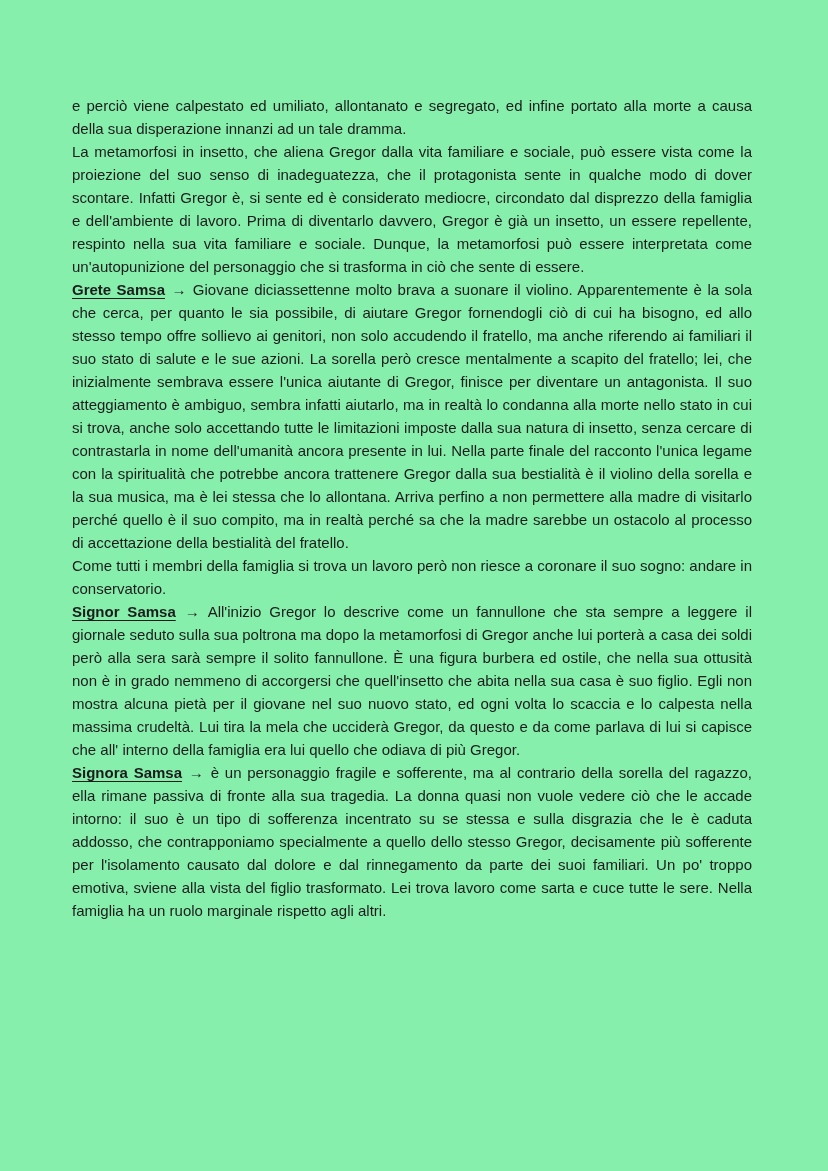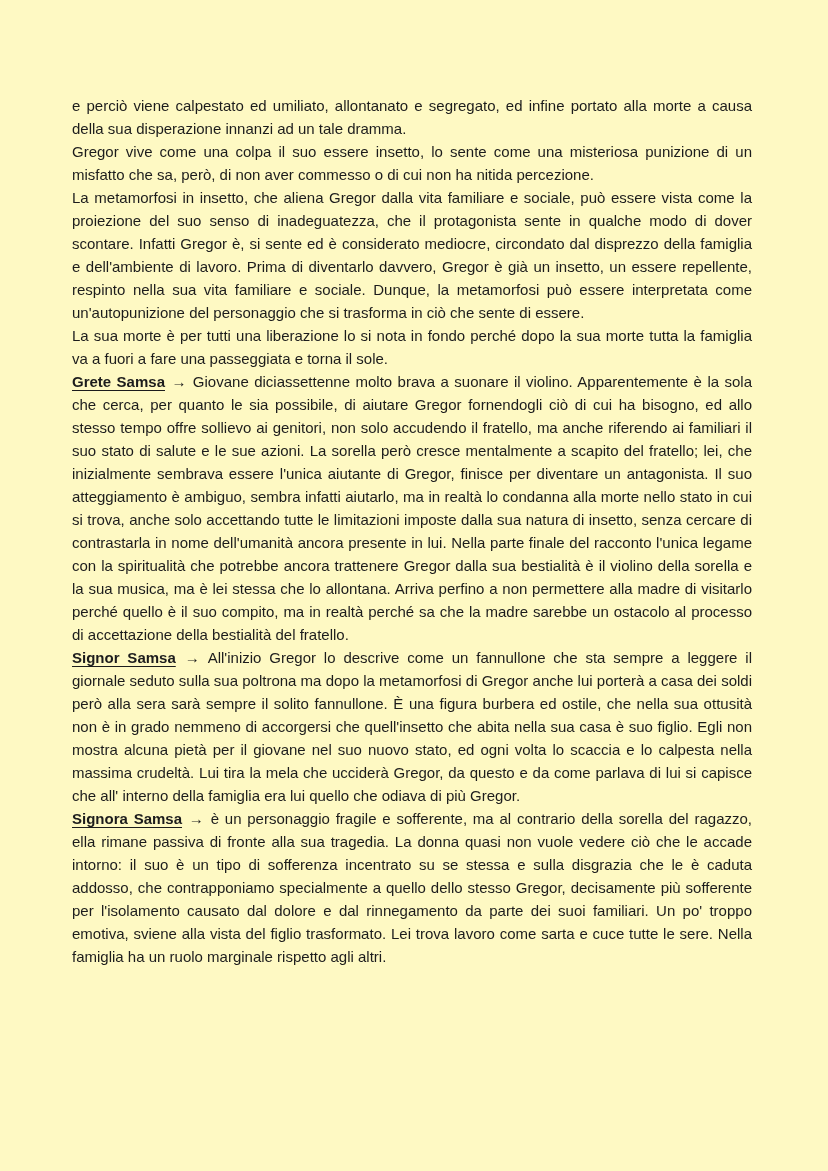--- a/index.html
+++ b/index.html
@@ -3,21 +3,21 @@
 <meta charset="utf-8">
 <style>
   html, body {
     margin: 0;
     padding: 0;
     background: #ffffff;
   }
   .page {
     width: 828px;
     height: 1171px;
-    background: #fef9c3;
+    background: #86efac;
     box-sizing: border-box;
     padding: 94px 76px 0 72px;
     font-family: "Liberation Sans", sans-serif;
     font-size: 15px;
     line-height: 23px;
     color: #1c1c1c;
     overflow: hidden;
   }
   .para {
     margin: 0;
@@ -36,26 +36,25 @@
     font-weight: normal;
     padding: 0 1px;
   }
 </style>
 </head>
 <body>
 
 <div class="page">
 
   <p class="para">e perciò viene calpestato ed umiliato, allontanato e segregato, ed infine portato alla morte a causa della sua disperazione innanzi ad un tale dramma.</p>
-  <p class="para">Gregor vive come una colpa il suo essere insetto, lo sente come una misteriosa punizione di un misfatto che sa, però, di non aver commesso o di cui non ha nitida percezione.</p>
   <p class="para">La metamorfosi in insetto, che aliena Gregor dalla vita familiare e sociale, può essere vista come la proiezione del suo senso di inadeguatezza, che il protagonista sente in qualche modo di dover scontare. Infatti Gregor è, si sente ed è considerato mediocre, circondato dal disprezzo della famiglia e dell'ambiente di lavoro. Prima di diventarlo davvero, Gregor è già un insetto, un essere repellente, respinto nella sua vita familiare e sociale. Dunque, la metamorfosi può essere interpretata come un'autopunizione del personaggio che si trasforma in ciò che sente di essere.</p>
-  <p class="para">La sua morte è per tutti una liberazione lo si nota in fondo perché dopo la sua morte tutta la famiglia va a fuori a fare una passeggiata e torna il sole.</p>
 
   <div class="section">
     <p class="para"><span class="heading">Grete Samsa</span> <span class="arrow">→</span> <span>Giovane diciassettenne molto brava a suonare il violino. Apparentemente è la sola che cerca, per quanto le sia possibile, di aiutare Gregor fornendogli ciò di cui ha bisogno, ed allo stesso tempo offre sollievo ai genitori, non solo accudendo il fratello, ma anche riferendo ai familiari il suo stato di salute e le sue azioni. La sorella però cresce mentalmente a scapito del fratello; lei, che inizialmente sembrava essere l'unica aiutante di Gregor, finisce per diventare un antagonista. Il suo atteggiamento è ambiguo, sembra infatti aiutarlo, ma in realtà lo condanna alla morte nello stato in cui si trova, anche solo accettando tutte le limitazioni imposte dalla sua natura di insetto, senza cercare di contrastarla in nome dell'umanità ancora presente in lui. Nella parte finale del racconto l'unica legame con la spiritualità che potrebbe ancora trattenere Gregor dalla sua bestialità è il violino della sorella e la sua musica, ma è lei stessa che lo allontana. Arriva perfino a non permettere alla madre di visitarlo perché quello è il suo compito, ma in realtà perché sa che la madre sarebbe un ostacolo al processo di accettazione della bestialità del fratello.</span></p>
+    <p class="para">Come tutti i membri della famiglia si trova un lavoro però non riesce a coronare il suo sogno: andare in conservatorio.</p>
   </div>
 
   <div class="section">
     <p class="para"><span class="heading">Signor Samsa</span> <span class="arrow">→</span> <span>All'inizio Gregor lo descrive come un fannullone che sta sempre a leggere il giornale seduto sulla sua poltrona ma dopo la metamorfosi di Gregor anche lui porterà a casa dei soldi però alla sera sarà sempre il solito fannullone. È una figura burbera ed ostile, che nella sua ottusità non è in grado nemmeno di accorgersi che quell'insetto che abita nella sua casa è suo figlio. Egli non mostra alcuna pietà per il giovane nel suo nuovo stato, ed ogni volta lo scaccia e lo calpesta nella massima crudeltà. Lui tira la mela che ucciderà Gregor, da questo e da come parlava di lui si capisce che all' interno della famiglia era lui quello che odiava di più Gregor.</span></p>
   </div>
 
   <div class="section">
     <p class="para"><span class="heading">Signora Samsa</span> <span class="arrow">→</span> <span>è un personaggio fragile e sofferente, ma al contrario della sorella del ragazzo, ella rimane passiva di fronte alla sua tragedia. La donna quasi non vuole vedere ciò che le accade intorno: il suo è un tipo di sofferenza incentrato su se stessa e sulla disgrazia che le è caduta addosso, che contrapponiamo specialmente a quello dello stesso Gregor, decisamente più sofferente per l'isolamento causato dal dolore e dal rinnegamento da parte dei suoi familiari. Un po' troppo emotiva, sviene alla vista del figlio trasformato. Lei trova lavoro come sarta e cuce tutte le sere. Nella famiglia ha un ruolo marginale rispetto agli altri.</span></p>
   </div>
 

